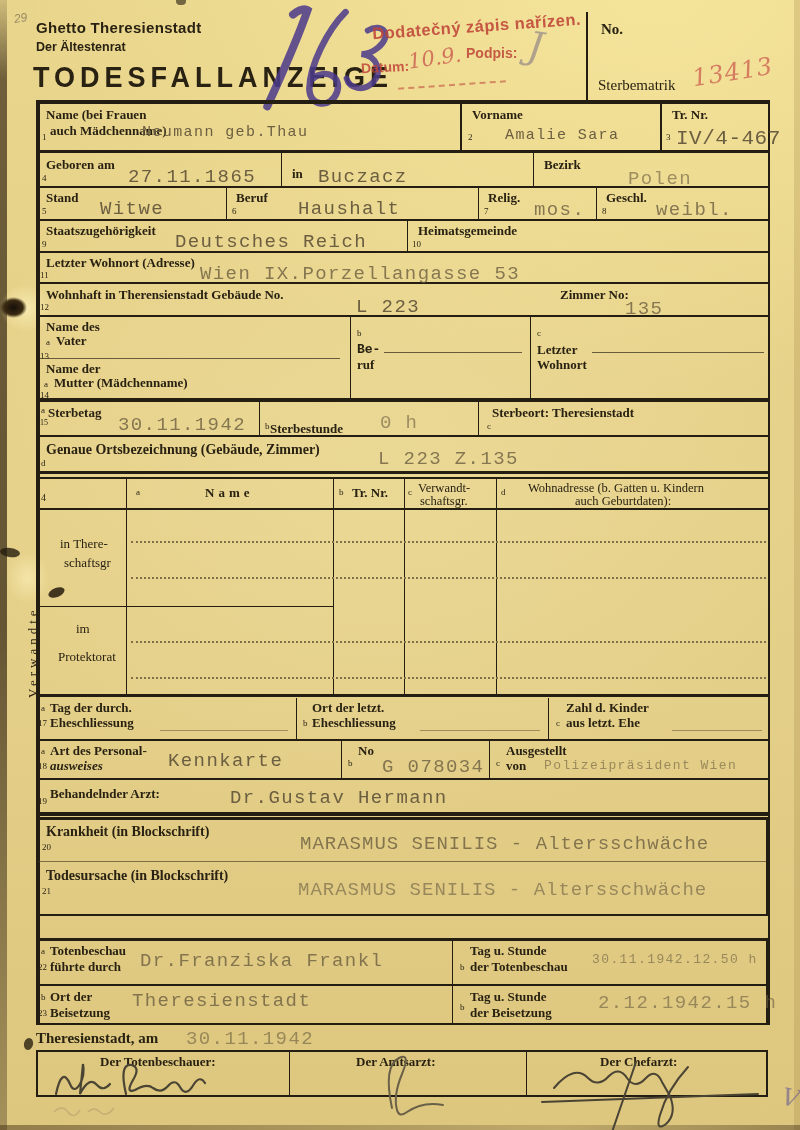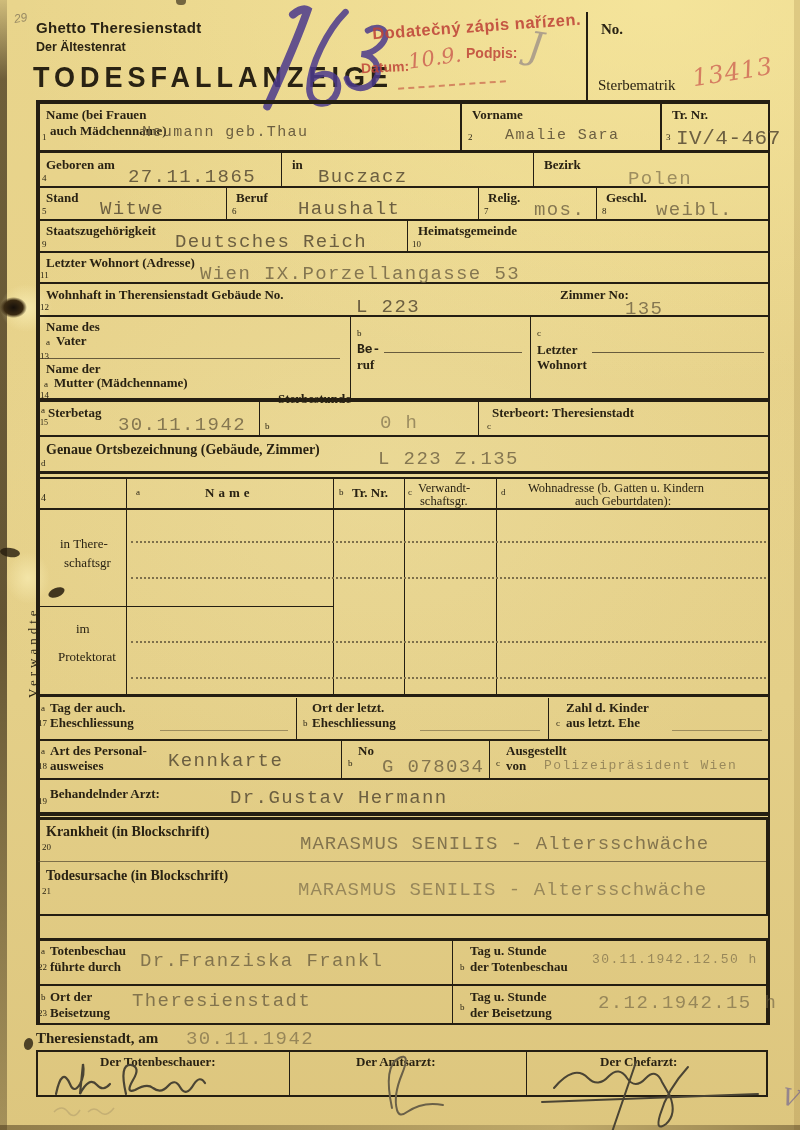--- a/index.html
+++ b/index.html
@@ -122,21 +122,21 @@
   <span class="l" style="left:472px;top:108px;">Vorname</span>
   <span class="s" style="left:468px;top:132px;">2</span>
   <span class="tw" style="left:505px;top:127px;font-size:15px;">Amalie Sara</span>
   <span class="l" style="left:672px;top:108px;">Tr. Nr.</span>
   <span class="s" style="left:666px;top:132px;">3</span>
   <span class="tw" style="left:676px;top:127px;font-size:21px;letter-spacing:.5px;">IV/4-467</span>
 
   <span class="l" style="left:46px;top:158px;">Geboren am</span>
   <span class="s" style="left:42px;top:173px;">4</span>
   <span class="tw" style="left:128px;top:166px;">27.11.1865</span>
-  <span class="l" style="left:292px;top:158px;">in</span>
+  <span class="l" style="left:292px;top:167px;">in</span>
   <span class="tw" style="left:318px;top:166px;">Buczacz</span>
   <span class="l" style="left:544px;top:158px;">Bezirk</span>
   <span class="tw f" style="left:628px;top:168px;">Polen</span>
 
   <span class="l" style="left:46px;top:191px;">Stand</span>
   <span class="s" style="left:42px;top:206px;">5</span>
   <span class="tw" style="left:100px;top:198px;">Witwe</span>
   <span class="l" style="left:236px;top:191px;">Beruf</span>
   <span class="s" style="left:232px;top:206px;">6</span>
   <span class="tw" style="left:298px;top:198px;">Haushalt</span>
@@ -178,21 +178,21 @@
   <span class="l" style="left:357px;top:358px;">ruf</span>
   <span class="s" style="left:537px;top:328px;">c</span>
   <span class="l" style="left:537px;top:343px;">Letzter</span>
   <div class="dash" style="left:592px;top:352px;width:172px;"></div>
   <span class="l" style="left:537px;top:358px;">Wohnort</span>
 
   <span class="l" style="left:48px;top:406px;">Sterbetag</span>
   <span class="s" style="left:41px;top:405px;">a</span>
   <span class="s" style="left:40px;top:418px;font-size:8px;">15</span>
   <span class="tw f2" style="left:118px;top:414px;">30.11.1942</span>
-  <span class="l" style="left:270px;top:392px;margin-left:8px;">Sterbestunde</span>
+  <span class="l" style="left:270px;top:422px;">Sterbestunde</span>
   <span class="s" style="left:265px;top:421px;">b</span>
   <span class="tw f" style="left:380px;top:412px;">0 h</span>
   <span class="l" style="left:492px;top:406px;">Sterbeort: Theresienstadt</span>
   <span class="s" style="left:487px;top:421px;">c</span>
 
   <span class="l" style="left:46px;top:442px;font-size:14px;">Genaue Ortsbezeichnung (Gebäude, Zimmer)</span>
   <span class="s" style="left:41px;top:458px;">d</span>
   <span class="tw f2" style="left:378px;top:448px;">L 223 Z.135</span>
 
   <span class="s" style="left:41px;top:492px;font-size:10px;">4</span>
@@ -212,37 +212,37 @@
   <span class="l lr" style="left:64px;top:556px;font-weight:normal;">schaftsgr</span>
   <span class="l lr" style="left:76px;top:622px;font-weight:normal;">im</span>
   <span class="l lr" style="left:58px;top:650px;font-weight:normal;">Protektorat</span>
 
   <div class="dot" style="left:131px;top:541px;width:635px;"></div>
   <div class="dot" style="left:131px;top:577px;width:635px;"></div>
   <div class="dot" style="left:131px;top:641px;width:635px;"></div>
   <div class="dot" style="left:131px;top:677px;width:635px;"></div>
 
   <span class="s" style="left:41px;top:703px;">a</span>
-  <span class="l" style="left:50px;top:701px;">Tag der auch.</span>
+  <span class="l" style="left:50px;top:701px;">Tag der durch.</span>
   <span class="s" style="left:38px;top:718px;">17</span>
   <span class="l" style="left:50px;top:716px;">Eheschliessung</span>
   <span class="s" style="left:303px;top:718px;">b</span>
   <span class="l" style="left:312px;top:701px;">Ort der letzt.</span>
   <span class="l" style="left:312px;top:716px;">Eheschliessung</span>
   <span class="s" style="left:556px;top:718px;">c</span>
   <span class="l" style="left:566px;top:701px;">Zahl d. Kinder</span>
   <span class="l" style="left:566px;top:716px;">aus letzt. Ehe</span>
   <div class="dash" style="left:160px;top:730px;width:128px;opacity:.45;"></div>
   <div class="dash" style="left:420px;top:730px;width:120px;opacity:.45;"></div>
   <div class="dash" style="left:672px;top:730px;width:90px;opacity:.45;"></div>
 
   <span class="s" style="left:41px;top:746px;">a</span>
   <span class="l" style="left:50px;top:744px;">Art des Personal-</span>
   <span class="s" style="left:38px;top:761px;">18</span>
-  <span class="l" style="left:50px;top:759px;">ausweises</span>
+  <span class="l" style="left:50px;top:759px;font-style:italic;">ausweises</span>
   <span class="tw" style="left:168px;top:750px;">Kennkarte</span>
   <span class="s" style="left:348px;top:758px;">b</span>
   <span class="l" style="left:358px;top:744px;">No</span>
   <span class="tw f2" style="left:382px;top:756px;">G 078034</span>
   <span class="s" style="left:496px;top:758px;">c</span>
   <span class="l" style="left:506px;top:744px;">Ausgestellt</span>
   <span class="l" style="left:506px;top:759px;">von</span>
   <span class="tw f" style="left:544px;top:758px;font-size:13px;">Polizeipräsident Wien</span>
 
   <span class="s" style="left:38px;top:796px;">19</span>

